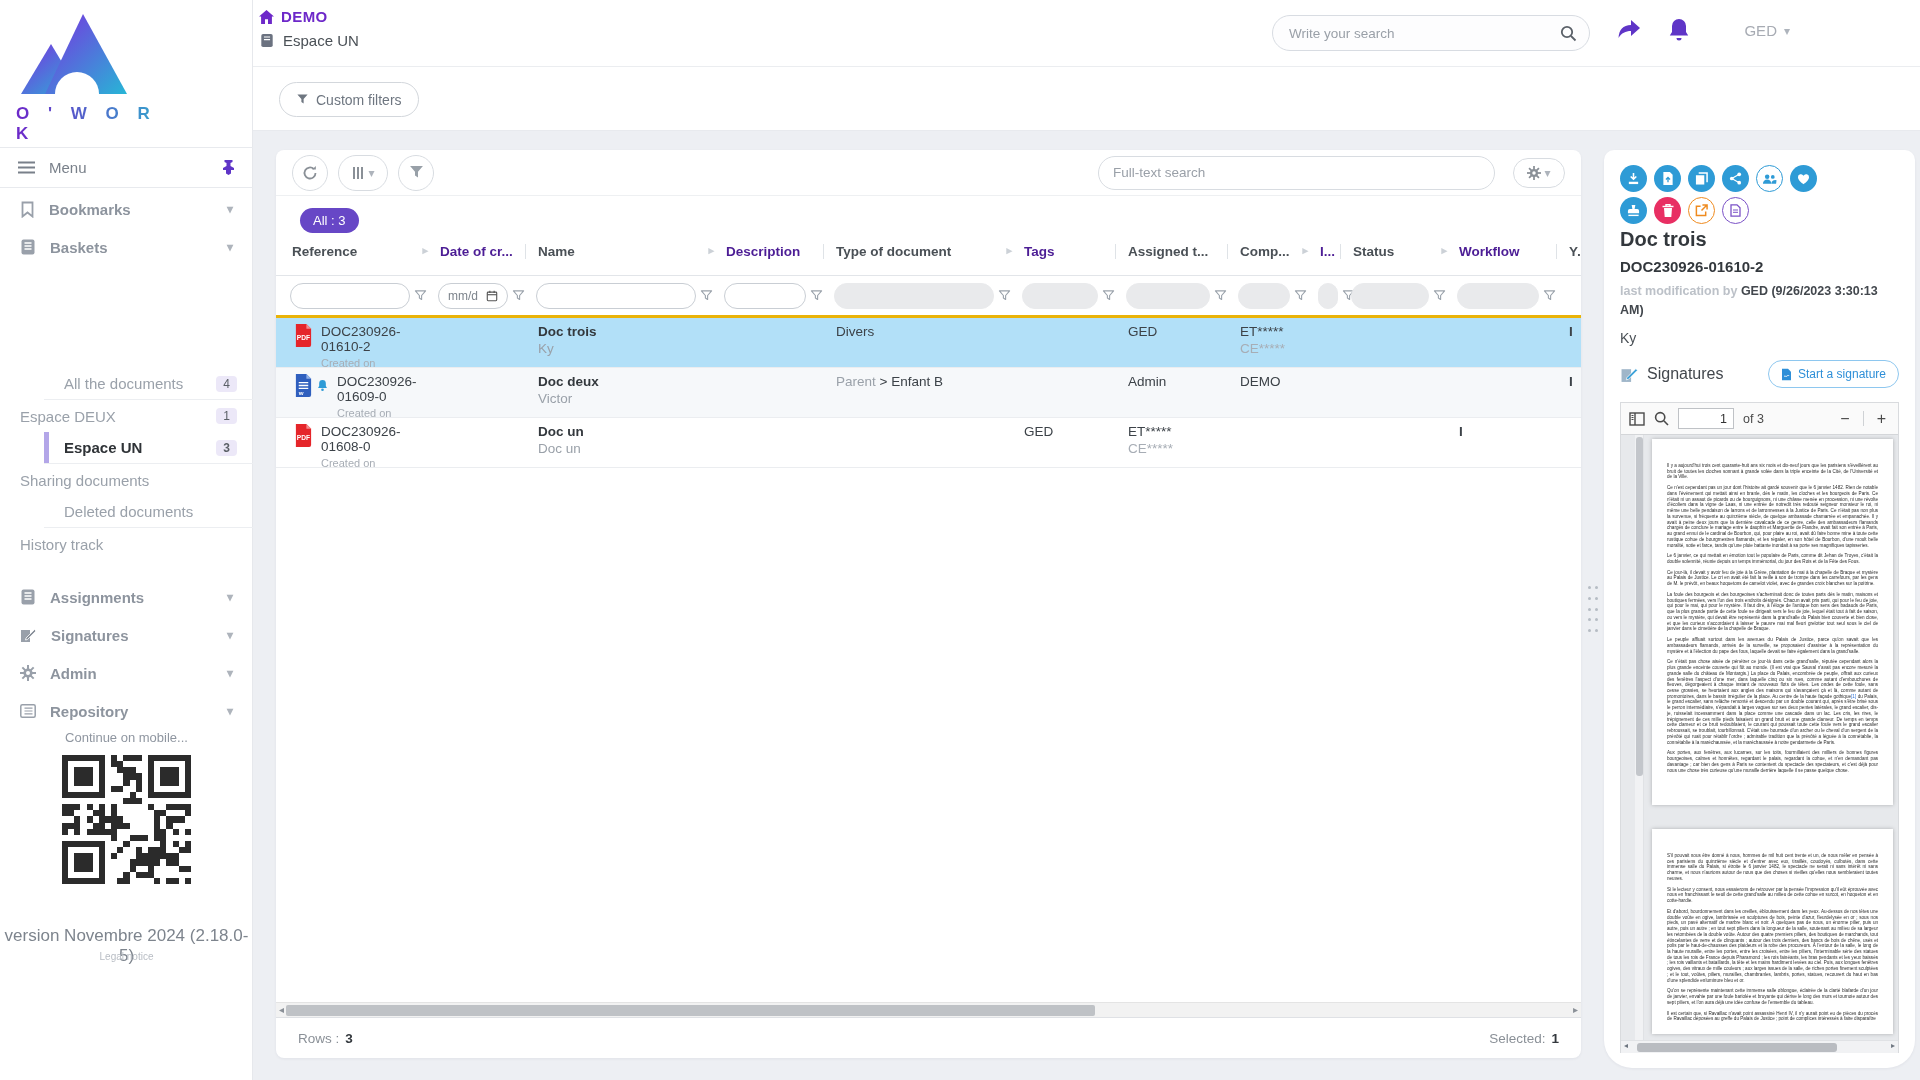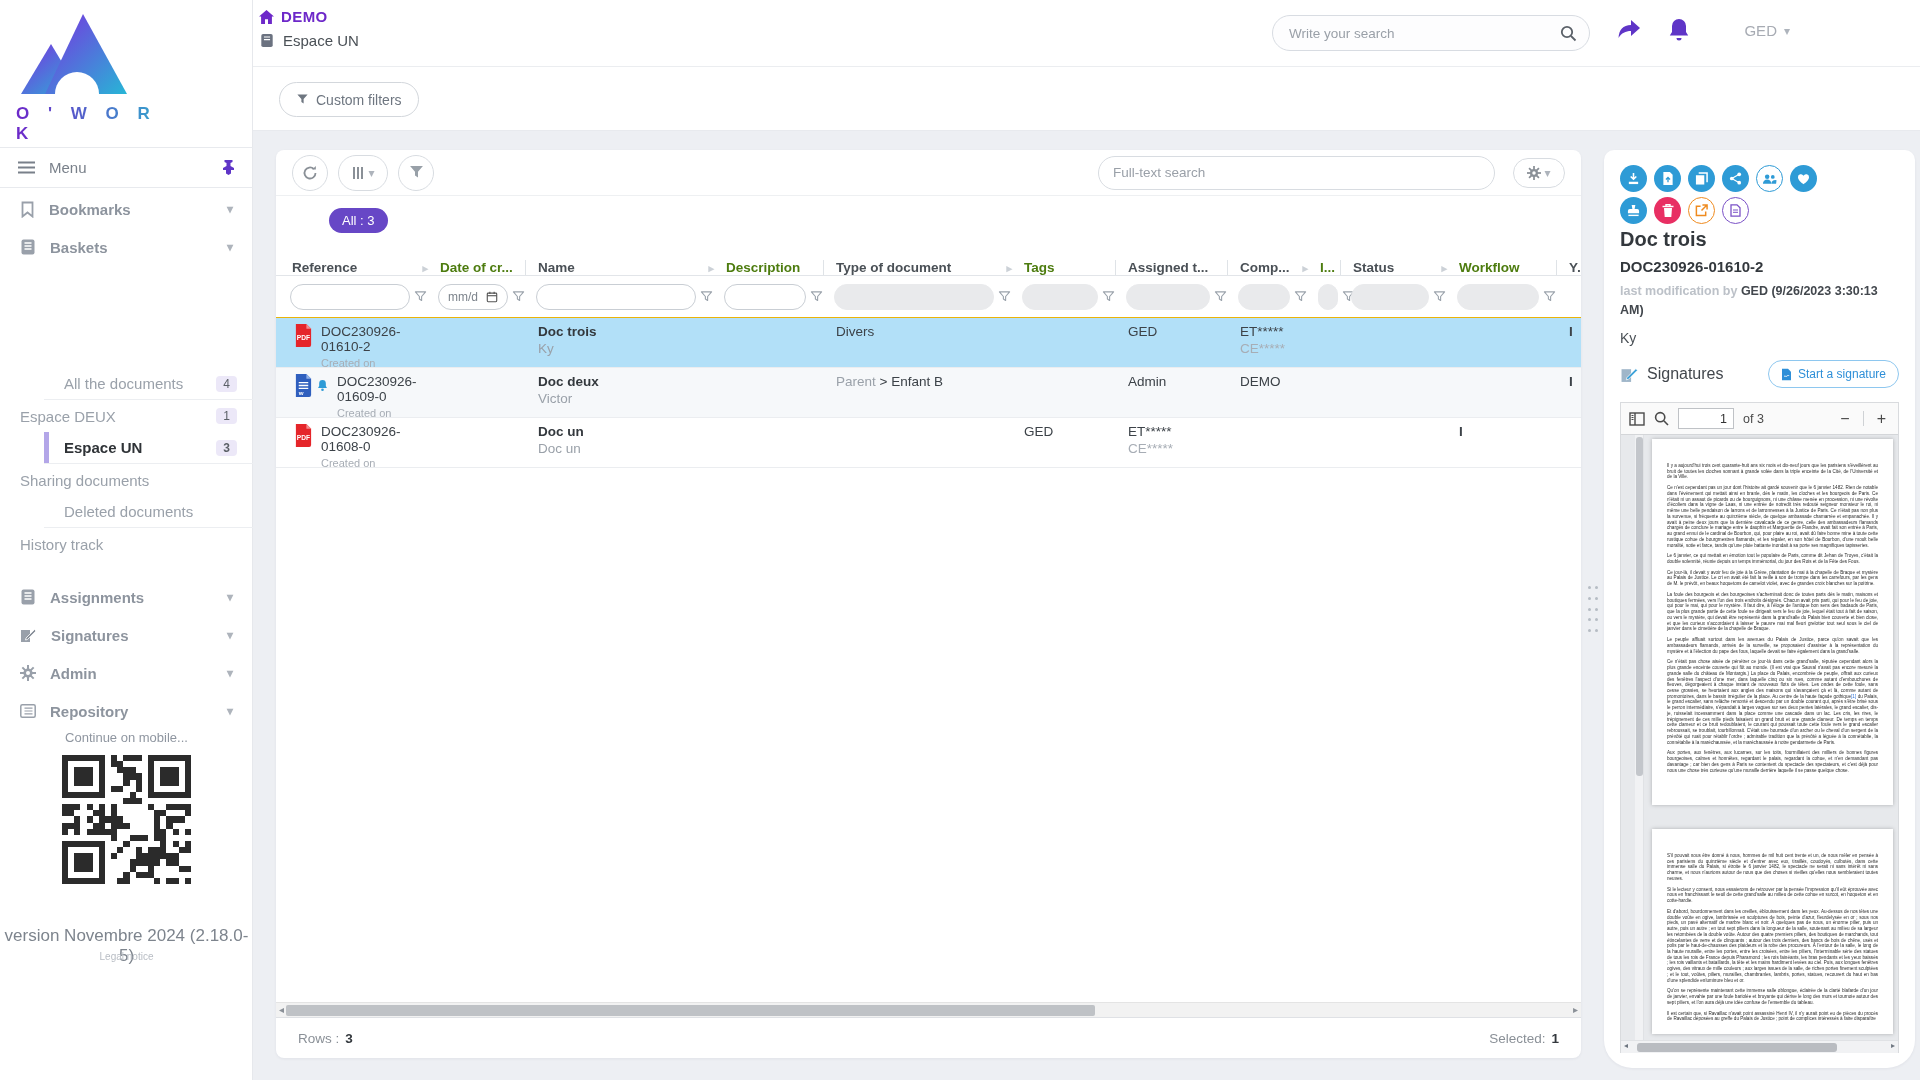--- a/index.html
+++ b/index.html
@@ -50,30 +50,30 @@
 
   
   .content { position:absolute; left:253px; top:131px; width:1667px; height:949px; }
   .card { position:absolute; left:23px; top:19px; width:1305px; height:908px; background:#fff; border-radius:8px; box-shadow:0 1px 3px rgba(30,40,60,.06); overflow:hidden; }
   .card-toolbar { height:46px; border-bottom:1px solid #eef0f2; display:flex; align-items:center; padding:0 16px; gap:10px; }
   .tool-pill { height:36px; min-width:36px; border:1px solid #d8dce1; border-radius:18px; background:#fff; display:flex; align-items:center; justify-content:center; gap:3px; color:#8a9097; cursor:pointer; padding:0 8px; }
   .tool-spacer { flex:1; }
   .fulltext { width:397px; height:34px; border:1px solid #d8dce1; border-radius:17px; display:flex; align-items:center; padding:0 14px; margin-right:8px; }
   .fulltext input { flex:1; border:0; outline:0; font-size:13.5px; color:#444; font-family:inherit; background:transparent; }
   .fulltext input::placeholder { color:#9aa0a8; }
-  .chip-row { height:48px; display:flex; align-items:center; padding:0 24px;margin-left:29px; }
+  .chip-row { height:48px; display:flex; align-items:center; padding:0 24px; }
   .chip-all { background:#6747c6; color:#fff; font-size:13px; border-radius:14px; padding:6px 13px; line-height:1; cursor:pointer; }
   .tgrid { display:grid; padding-left:8px; }
   .thead { height:32px; border-bottom:1px solid #e2e5e9; }
-  .th { display:flex; align-items:flex-end; font-size:13.5px; font-weight:bold; color:#4a5056; padding:0 4px 0 8px; overflow:hidden; white-space:nowrap; position:relative; cursor:pointer; }
-  .th.muted { color:#4d7c0f; }
+  .th { display:flex; align-items:flex-start; font-size:13.5px; font-weight:bold; color:#4a5056; padding:0 4px 0 8px; overflow:hidden; white-space:nowrap; position:relative; cursor:pointer; }
+  .th.muted { color:#4c1d95; }
   .th .lbl { flex:1; overflow:hidden; text-overflow:ellipsis; }
   .th .arrow { color:#ccd1d7; font-size:11px; }
   .th .vline { width:1px; height:15px; background:#dfe3e7; }
-  .tfilter { height:42px; border-bottom:1px solid #eab308; }
+  .tfilter { height:42px; border-bottom:3px solid #eab308; }
   .fcell { display:flex; align-items:center; gap:4px; padding:0 5px 0 6px; }
   .fpill { flex:1; height:26px; border:1px solid #c9ced4; border-radius:13px; background:#fff; display:flex; align-items:center; padding:0 9px; gap:4px; min-width:0; }
   .fpill input { width:100%; border:0; outline:0; font-size:12px; color:#555; font-family:inherit; background:transparent; }
   .fpill input::placeholder { color:#7d848c; }
   .fpill.disabled { background:#e9eaec; border-color:#e9eaec; }
   .trow { height:50px; border-bottom:1px solid #ebedf0; cursor:pointer; background:#fff; }
   .trow.alt { background:#f6f8fa; }
   .trow.selected { background:#b2e0f8; }
   .tc { padding:6px 6px 0 8px; overflow:hidden; font-size:13.5px; color:#3c4248; }
   .tc .ref { font-size:13.5px; color:#3c4248; }

